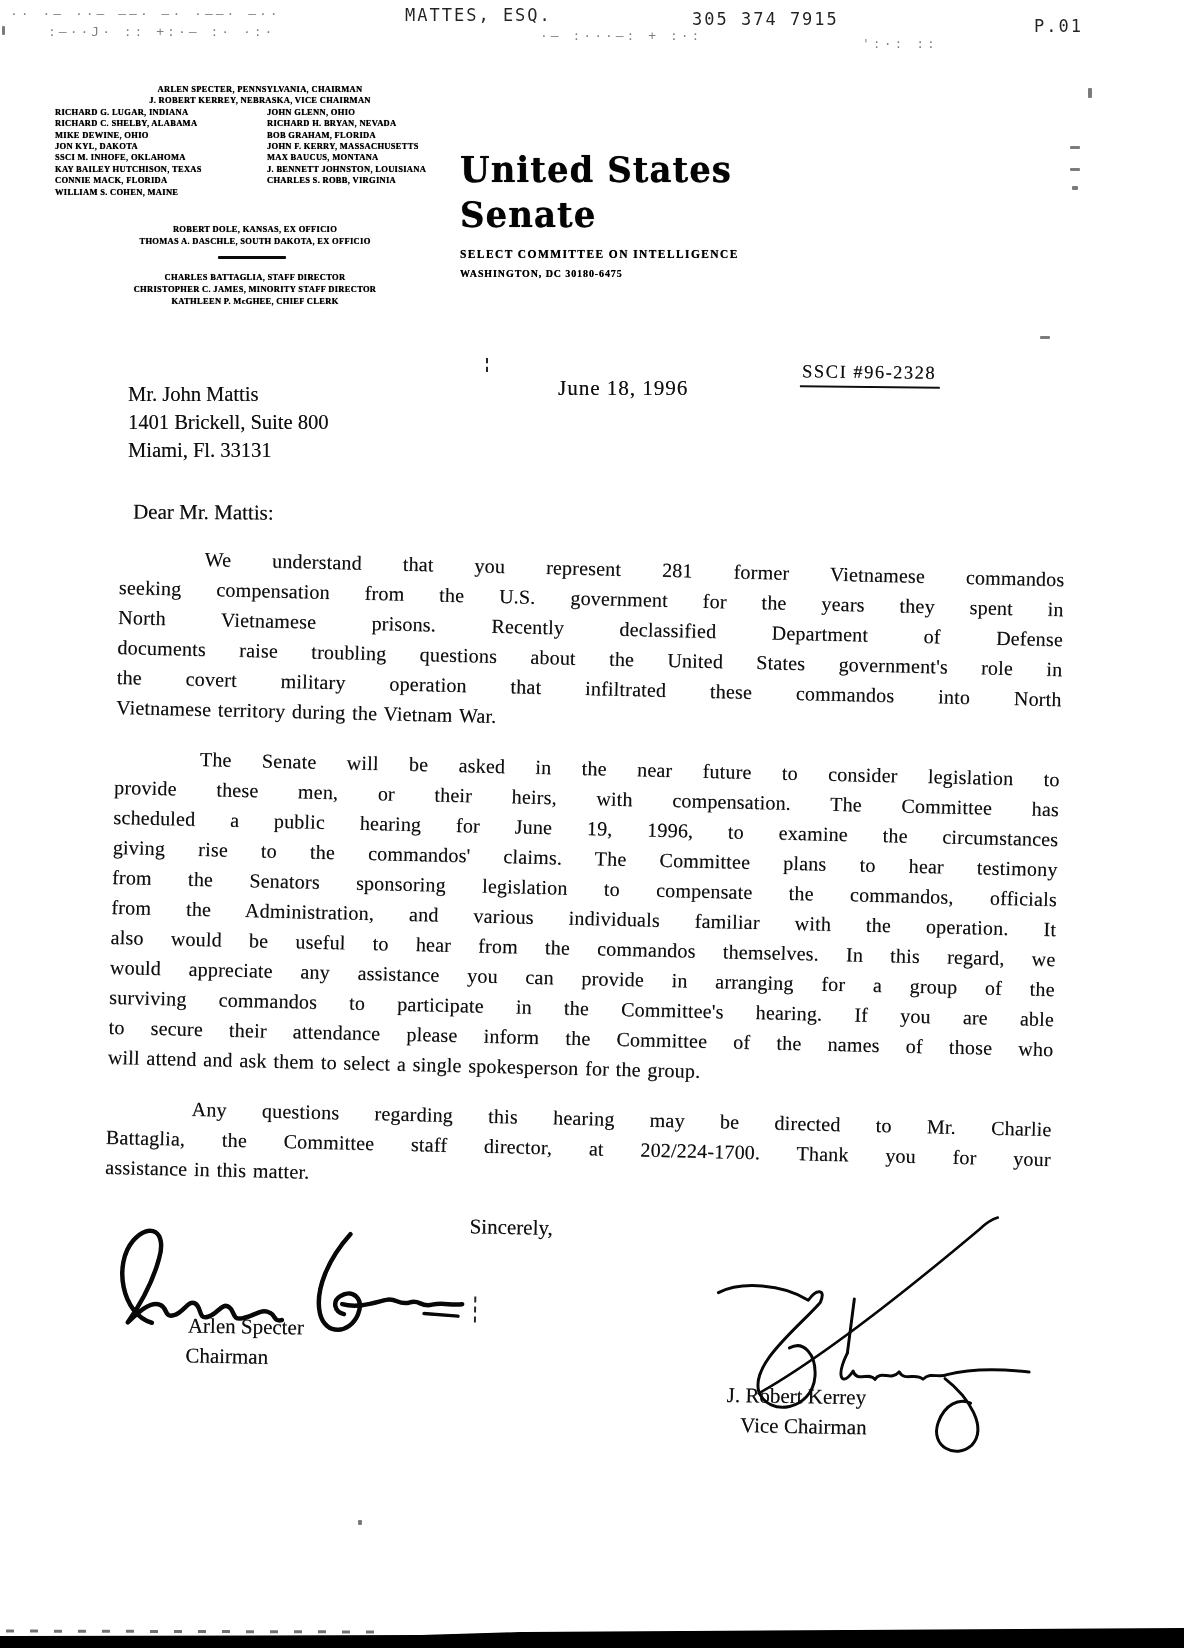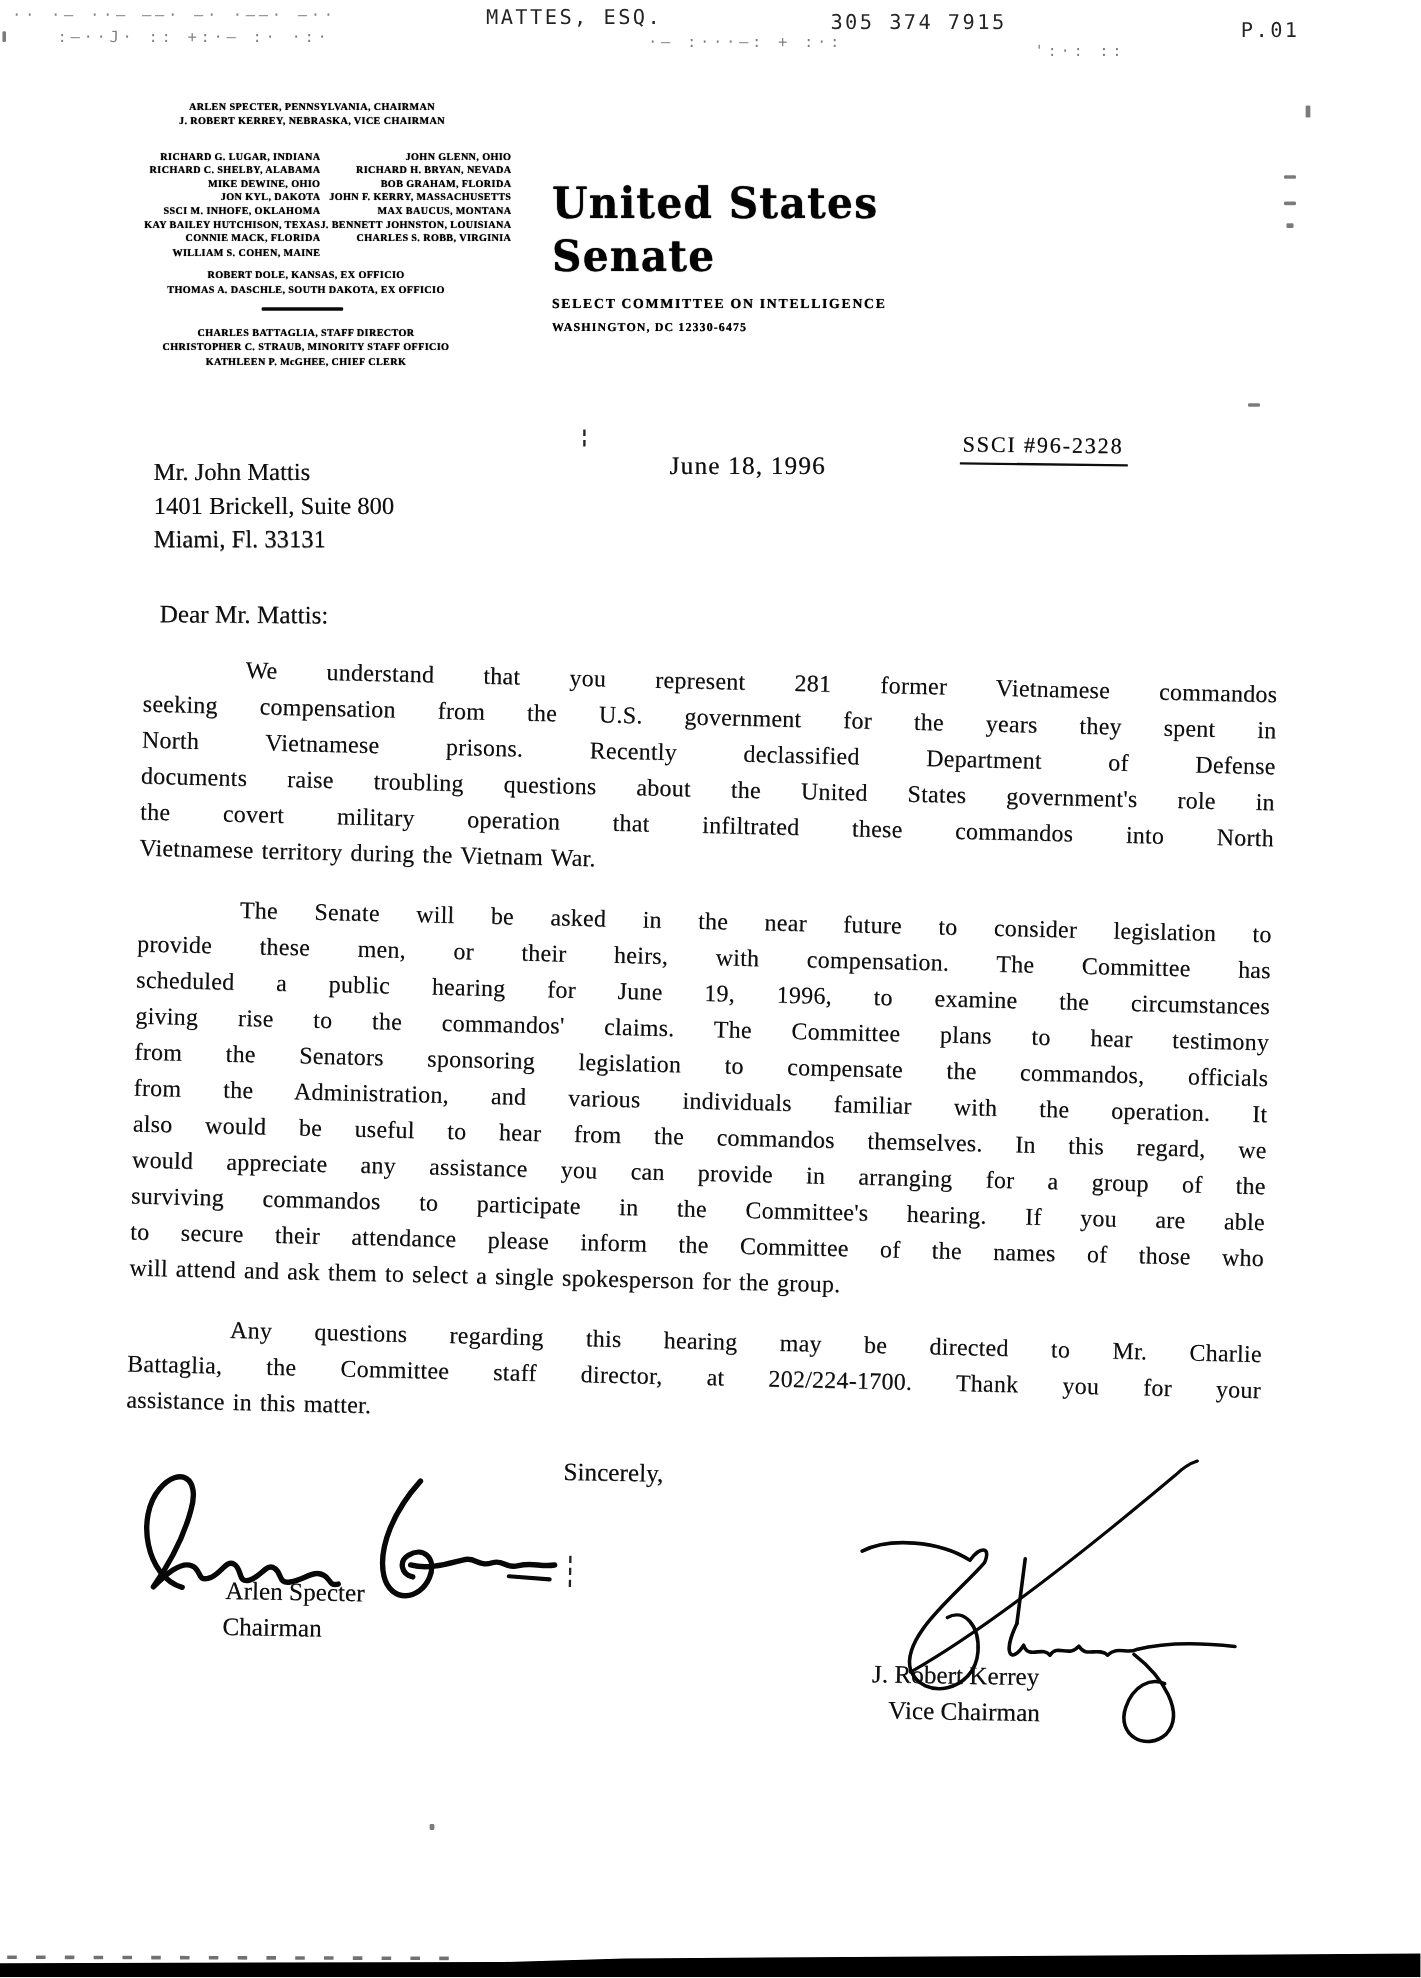--- a/index.html
+++ b/index.html
@@ -63,21 +63,21 @@
   <div class="abs faxline fax-garbled" style="left:48px;top:24px;">:–··J· :: +:·– :· ·:·</div>
   <div class="abs faxline fax-main" style="left:405px;top:5px;">MATTES, ESQ.</div>
   <div class="abs faxline fax-garbled" style="left:540px;top:28px;">·– :···–: + :·:</div>
   <div class="abs faxline fax-main" style="left:692px;top:9px;">305 374 7915</div>
   <div class="abs faxline fax-garbled" style="left:862px;top:36px;">':·: ::</div>
   <div class="abs faxline fax-main" style="left:1034px;top:16px;">P.01</div>
 
   <div class="abs" style="left:55px;top:84px;width:410px;">
     <div class="tiny roster-head">ARLEN SPECTER, PENNSYLVANIA, CHAIRMAN</div>
     <div class="tiny roster-head">J. ROBERT KERREY, NEBRASKA, VICE CHAIRMAN</div>
-    <div style="display:flex;margin-top:18px;text-align:right;">
+    <div style="display:flex;margin-top:0;">
       <div style="width:212px;">
         <div class="tiny">RICHARD G. LUGAR, INDIANA</div>
         <div class="tiny">RICHARD C. SHELBY, ALABAMA</div>
         <div class="tiny">MIKE DEWINE, OHIO</div>
         <div class="tiny">JON KYL, DAKOTA</div>
         <div class="tiny">SSCI M. INHOFE, OKLAHOMA</div>
         <div class="tiny">KAY BAILEY HUTCHISON, TEXAS</div>
         <div class="tiny">CONNIE MACK, FLORIDA</div>
         <div class="tiny">WILLIAM S. COHEN, MAINE</div>
       </div>
@@ -89,27 +89,27 @@
         <div class="tiny">MAX BAUCUS, MONTANA</div>
         <div class="tiny">J. BENNETT JOHNSTON, LOUISIANA</div>
         <div class="tiny">CHARLES S. ROBB, VIRGINIA</div>
       </div>
     </div>
   </div>
   <div class="abs tiny roster-head" style="left:55px;top:224px;width:400px;">ROBERT DOLE, KANSAS, EX OFFICIO</div>
   <div class="abs tiny roster-head" style="left:55px;top:236px;width:400px;">THOMAS A. DASCHLE, SOUTH DAKOTA, EX OFFICIO</div>
   <div class="abs divider" style="left:218px;top:256px;"></div>
   <div class="abs tiny roster-head" style="left:55px;top:272px;width:400px;">CHARLES BATTAGLIA, STAFF DIRECTOR</div>
-  <div class="abs tiny roster-head" style="left:55px;top:284px;width:400px;">CHRISTOPHER C. STRAUB, MINORITY STAFF OFFICIO</div>
+  <div class="abs tiny roster-head" style="left:55px;top:284px;width:400px;">CHRISTOPHER C. JAMES, MINORITY STAFF DIRECTOR</div>
   <div class="abs tiny roster-head" style="left:55px;top:296px;width:400px;">KATHLEEN P. McGHEE, CHIEF CLERK</div>
 
   <div class="abs" style="left:460px;top:150px;width:420px;text-align:left;">
     <div class="senate-title">United States Senate</div>
     <div class="committee" style="margin-top:14px;">SELECT COMMITTEE ON INTELLIGENCE</div>
-    <div class="cityline" style="margin-top:8px;">WASHINGTON, DC 12330-6475</div>
+    <div class="cityline" style="margin-top:8px;">WASHINGTON, DC 30180-6475</div>
   </div>
 
   <div class="abs date" style="left:558px;top:334px;">June 18, 1996</div>
   <div class="abs tick" style="left:486px;top:358px;height:14px;"></div>
   <div class="abs refnum" style="left:800px;top:362px;">SSCI #96-2328</div>
 
   <div class="abs" style="left:128px;top:380px;">
     <div class="serif20">Mr. John Mattis</div>
     <div class="serif20">1401 Brickell, Suite 800</div>
     <div class="serif20">Miami, Fl.  33131</div>

